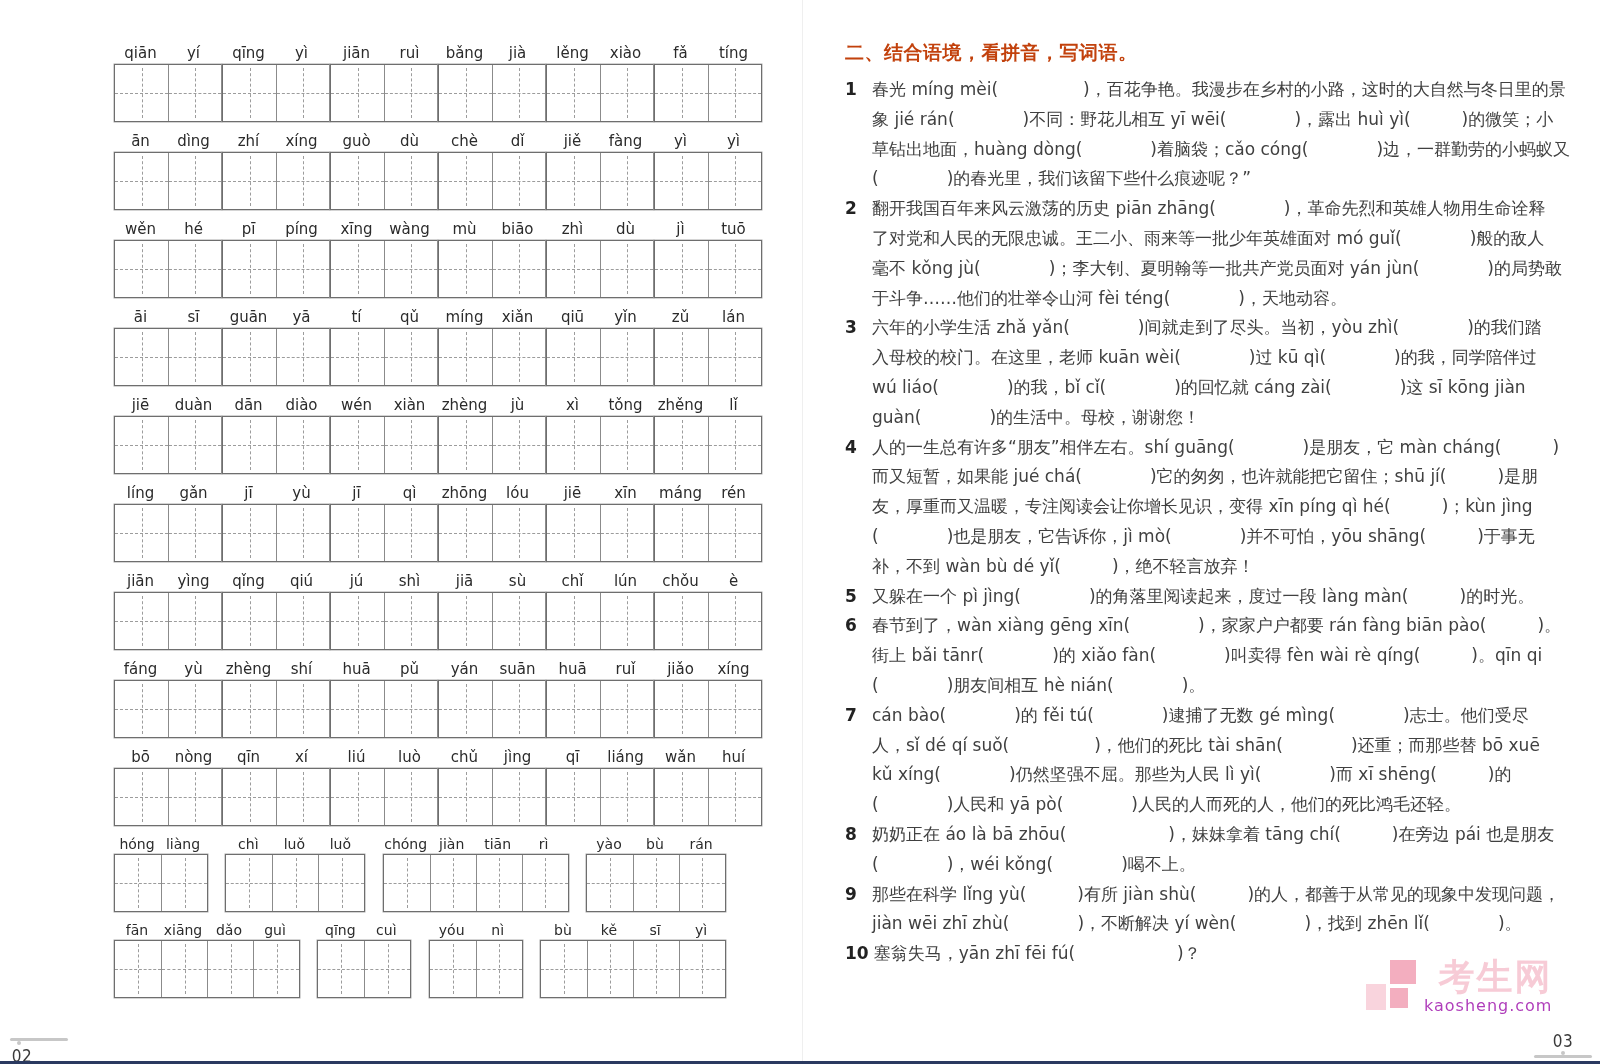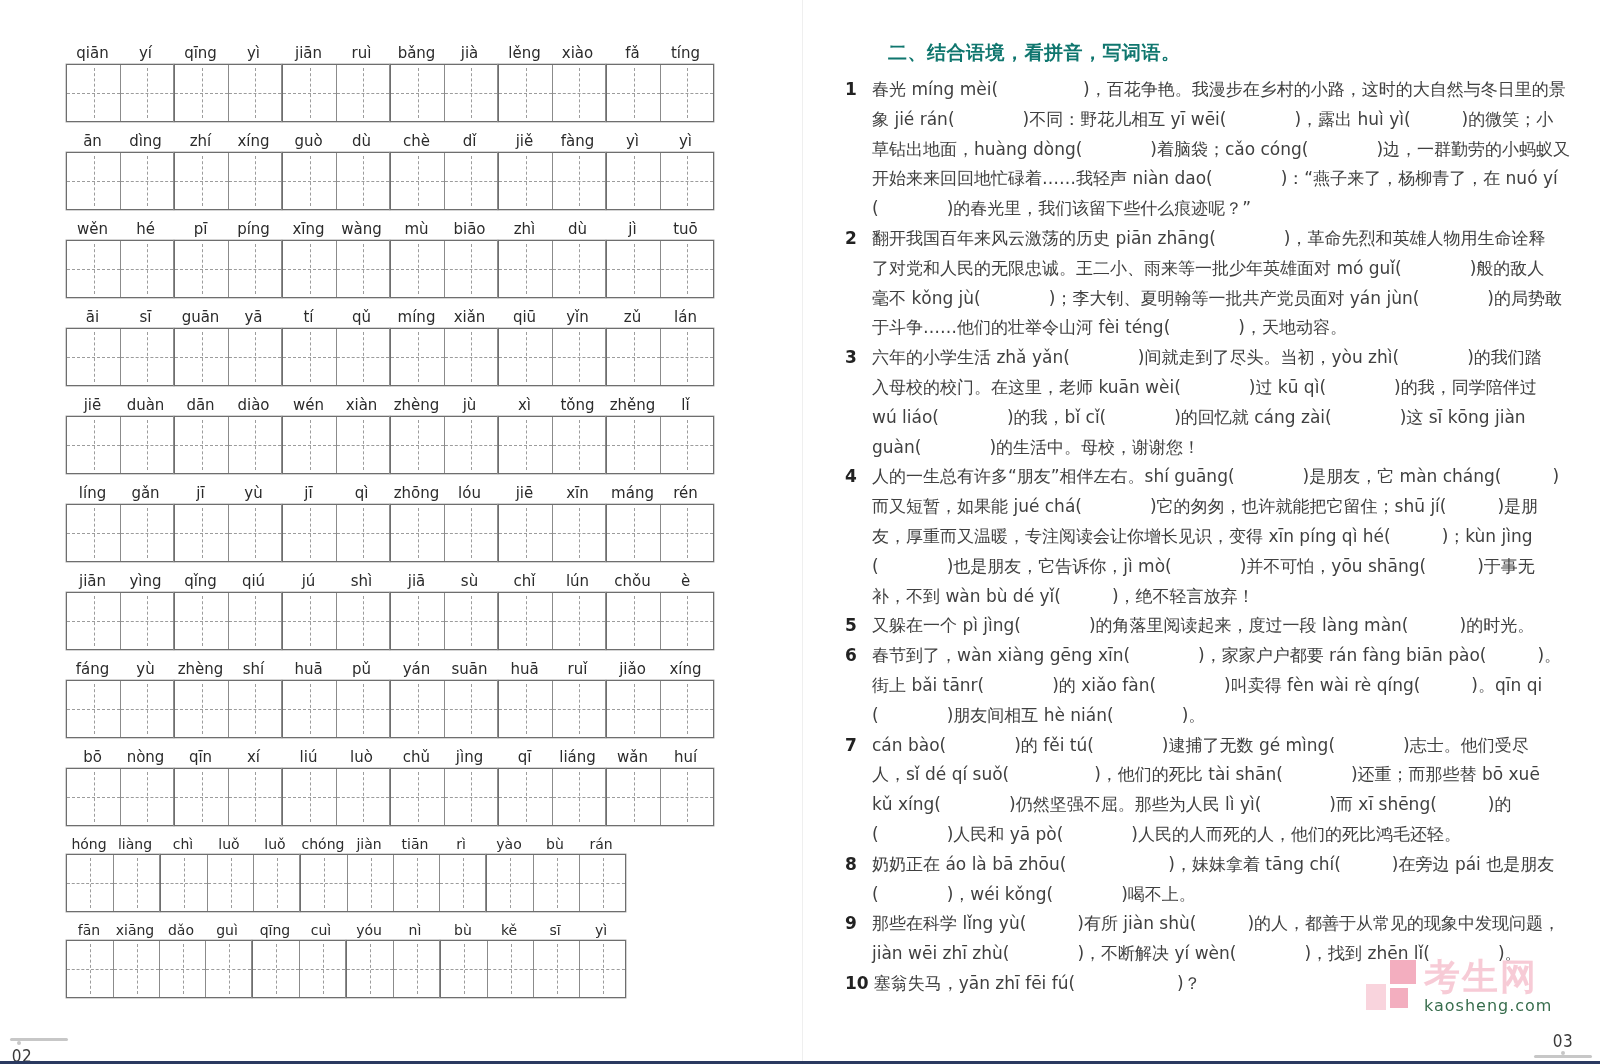--- a/index.html
+++ b/index.html
@@ -4,58 +4,58 @@
 <style>
   html,body{margin:0;padding:0;}
   body{
     width:1600px;height:1064px;position:relative;overflow:hidden;
     background:#ffffff;
     font-family:"DejaVu Sans", sans-serif;
     color:#1e1e1e;
   }
   
   .left-page{position:absolute;left:66px;top:44px;width:660px;}
-  .grid-row{display:flex;justify-content:flex-start;margin-bottom:10px;}
+  .grid-row{display:flex;justify-content:space-between;margin-bottom:10px;margin-left:48px;}
   .group{display:flex;flex-direction:column;}
   .labels{display:flex;margin-bottom:2px;}
   .syl{width:53px;text-align:center;font-size:15px;color:#2b2b2b;white-space:nowrap;}
   .cells{display:flex;border:1px solid #6e6e6e;box-shadow:0 0 0 0.5px #aaa;background:#fff;}
   .cell{width:53px;height:56px;position:relative;box-sizing:border-box;}
   .cell + .cell{border-left:1px solid #8b8b8b;}
   .cell::before{content:'';position:absolute;left:50%;top:3px;bottom:3px;border-left:1px dashed #9c9c9c;}
   .cell::after{content:'';position:absolute;top:50%;left:0;right:0;border-top:1px dashed #9c9c9c;}
   .grid-row.compact .syl{width:46px;font-size:14px;}
   .grid-row.compact .cell{width:46px;}
   
   .right-page{position:absolute;left:845px;top:40px;width:712px;}
   .section-title{
-    font-size:19px;font-weight:bold;color:#0f766e;margin-bottom:9px;
-    font-family:"DejaVu Sans", sans-serif;letter-spacing:0.5px;white-space:nowrap;margin-left:43px;
+    font-size:19px;font-weight:bold;color:#c2410c;margin-bottom:9px;
+    font-family:"DejaVu Sans", sans-serif;letter-spacing:0.5px;white-space:nowrap;
   }
   .item{display:flex;align-items:flex-start;}
   .num{min-width:22px;margin-right:5px;font-weight:bold;font-size:17px;line-height:29.8px;color:#222;}
   .lines{flex:1;}
   .line{height:29.8px;line-height:29.8px;font-size:17px;white-space:nowrap;color:#404040;}
   
   .footer-left{position:absolute;left:10px;top:1038px;display:flex;align-items:flex-start;flex-direction:column;}
   .footer-right{position:absolute;right:8px;top:1030px;display:flex;align-items:center;flex-direction:column;}
   .pg-line{width:58px;height:3px;background:#c7c7c7;border-radius:2px;}
   .pg-dot{width:4px;height:4px;background:#c7c7c7;border-radius:50%;margin:0 7px;}
   .pg-num{font-size:18px;color:#3a3a3a;letter-spacing:0.5px;transform:scaleX(0.85);}
   .bottom-bar{position:absolute;left:0;right:0;bottom:0;height:3px;background:#2a3960;}
   .seam{position:absolute;left:802px;top:0;bottom:0;width:1px;background:#efefef;}
   
   .watermark{position:absolute;left:1366px;top:958px;display:flex;align-items:flex-start;opacity:0.85;pointer-events:none;}
   .wm-logo{position:relative;width:50px;height:60px;flex:0 0 auto;}
   .wm-b1{position:absolute;left:24px;top:2px;width:26px;height:24px;background:#f2a0b4;}
   .wm-b2{position:absolute;left:24px;top:30px;width:18px;height:20px;background:#f2a0b4;}
   .wm-b3{position:absolute;left:0px;top:26px;width:20px;height:26px;background:#f8cdd8;}
-  .wm-text{margin-left:8px;}
+  .wm-text{margin-left:8px;text-align:right;}
   .wm-cn{font-size:36px;line-height:38px;font-weight:bold;color:#f6c3cf;letter-spacing:2px;white-space:nowrap;}
-  .wm-en{font-size:16px;color:#14532d;letter-spacing:1px;white-space:nowrap;}
+  .wm-en{font-size:16px;color:#a21caf;letter-spacing:1px;white-space:nowrap;}
 </style>
 </head>
 <body>
 
 <div class="seam"></div>
 
 <div class="left-page">
   <div id="grid-rows">
       <div class="grid-row">
         <div class="group">
@@ -720,21 +720,20 @@
 
 <div class="right-page">
   <div class="section-title">二、结合语境，看拼音，写词语。</div>
   <div id="items">
       <div class="item">
         <div class="num">1</div>
         <div class="lines">
           <div class="line">春光 míng mèi(　　　　　)，百花争艳。我漫步在乡村的小路，这时的大自然与冬日里的景</div>
           <div class="line">象 jié rán(　　　　)不同：野花儿相互 yī wēi(　　　　)，露出 huì yì(　　　)的微笑；小</div>
           <div class="line">草钻出地面，huàng dòng(　　　　)着脑袋；cǎo cóng(　　　　)边，一群勤劳的小蚂蚁又</div>
-          <div class="line">开始来来回回地忙碌着……我轻声 niàn dao(　　　　)：“燕子来了，杨柳青了，在 nuó yí</div>
           <div class="line">(　　　　)的春光里，我们该留下些什么痕迹呢？”</div>
         </div>
       </div>
       <div class="item">
         <div class="num">2</div>
         <div class="lines">
           <div class="line">翻开我国百年来风云激荡的历史 piān zhāng(　　　　)，革命先烈和英雄人物用生命诠释</div>
           <div class="line">了对党和人民的无限忠诚。王二小、雨来等一批少年英雄面对 mó guǐ(　　　　)般的敌人</div>
           <div class="line">毫不 kǒng jù(　　　　)；李大钊、夏明翰等一批共产党员面对 yán jùn(　　　　)的局势敢</div>
           <div class="line">于斗争……他们的壮举令山河 fèi téng(　　　　)，天地动容。</div>

